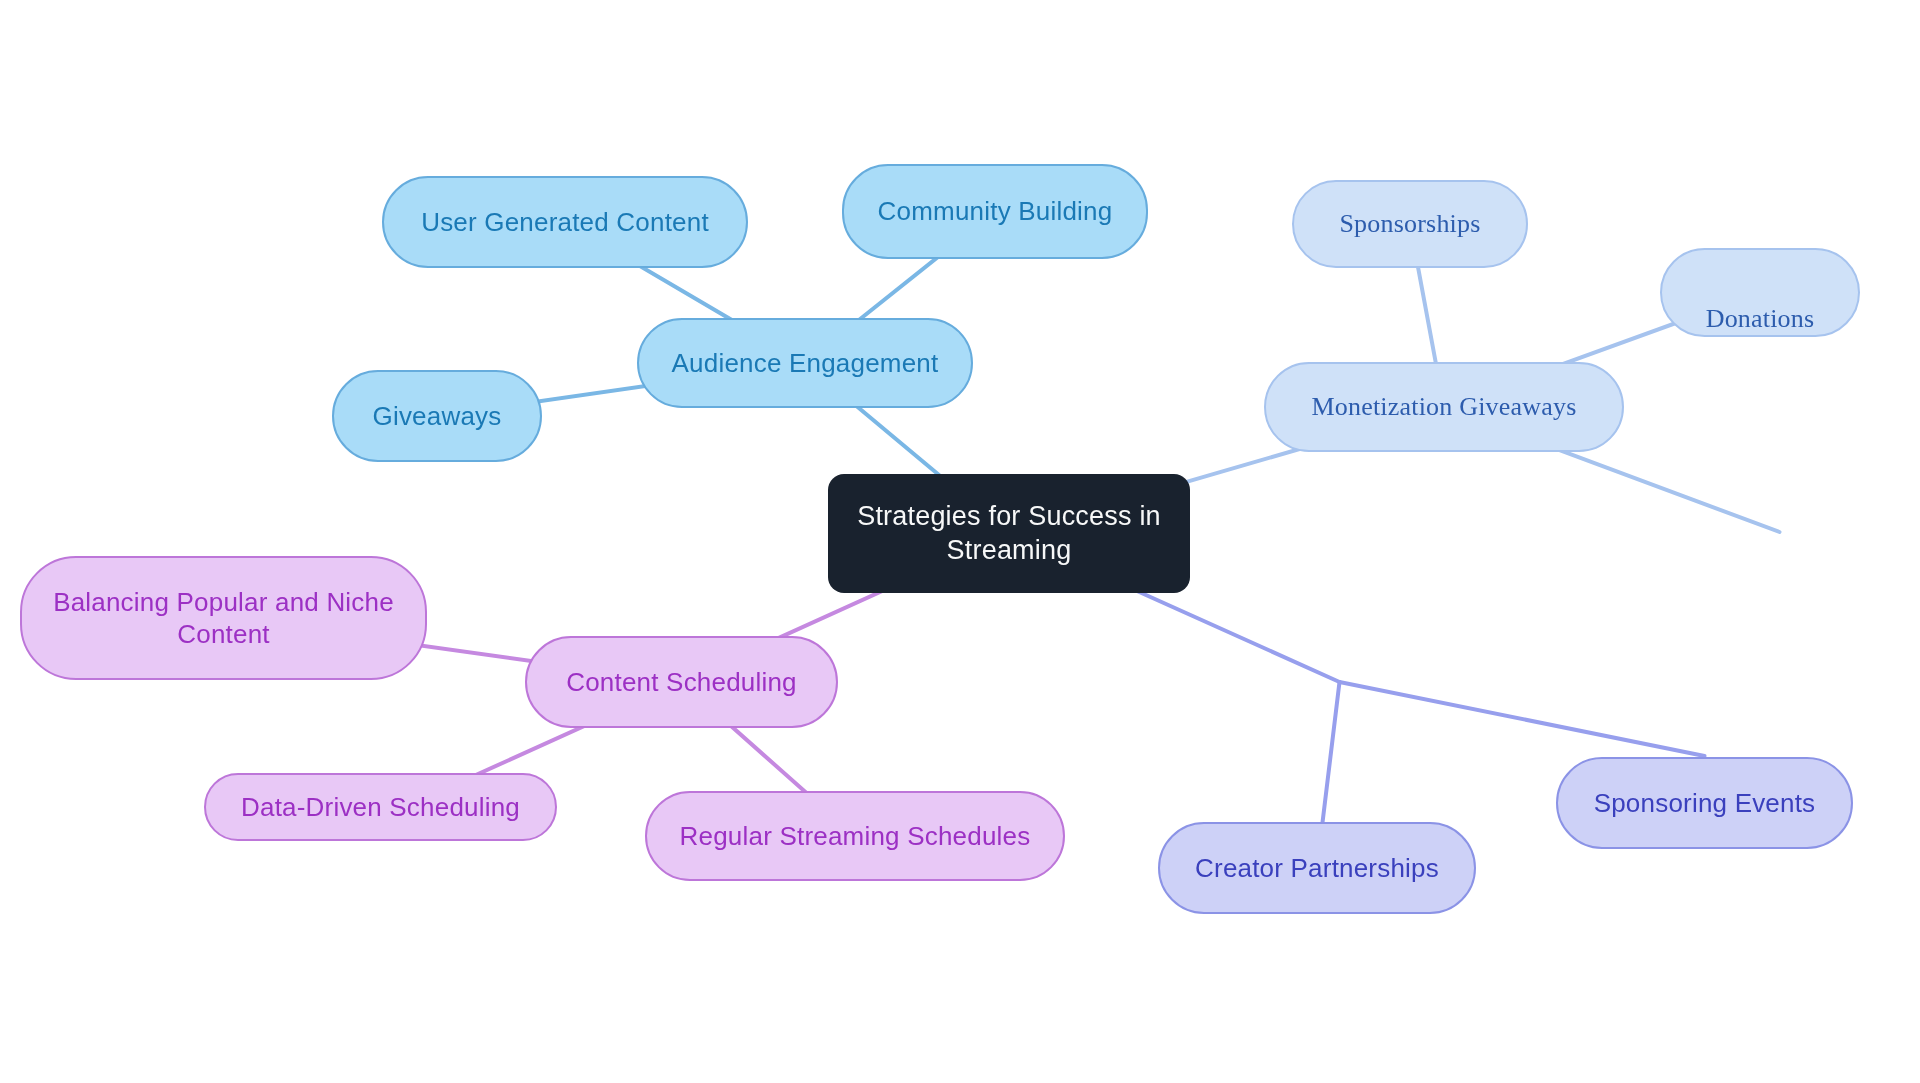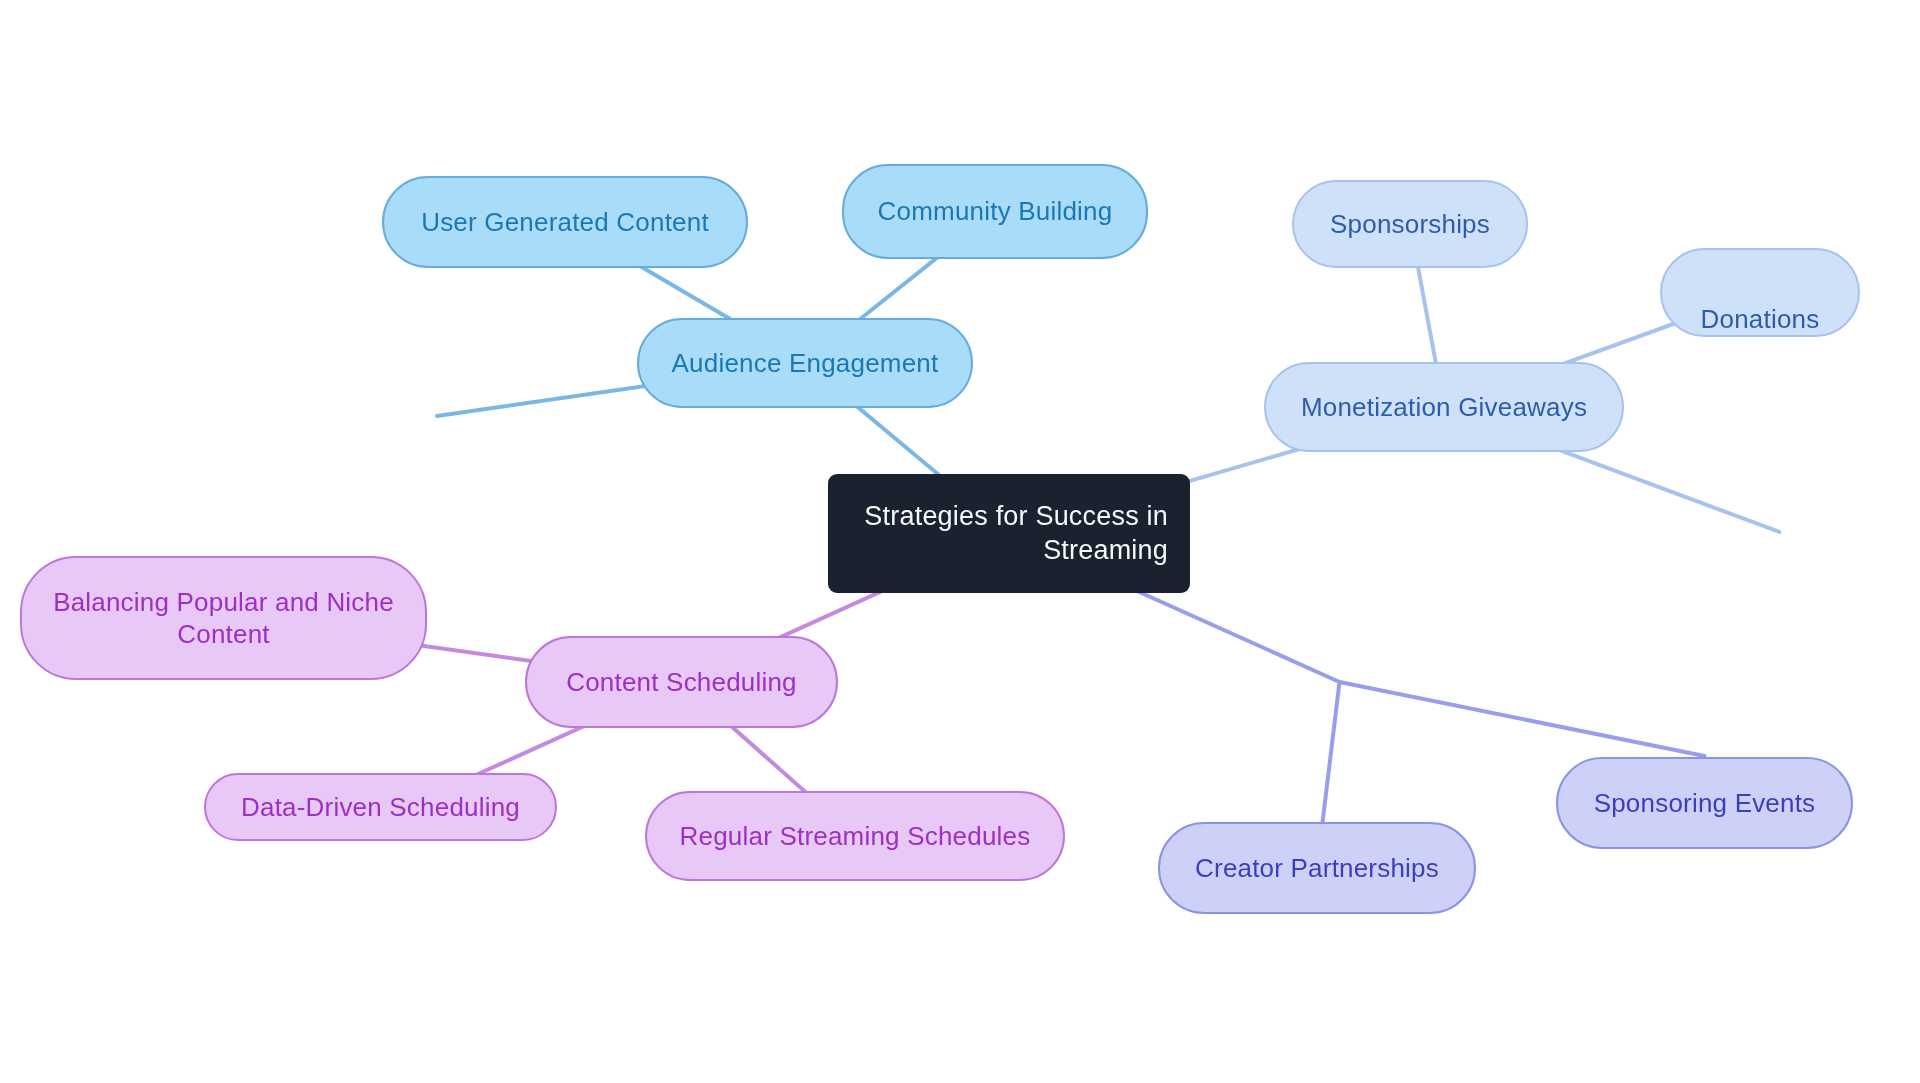--- a/index.html
+++ b/index.html
@@ -38,33 +38,33 @@
     line-height: 1.25;
     letter-spacing: 0.2px;
     cursor: default;
   }
   .node-label { display: inline-block; }
   .node.tall { border-radius: 56px; }
   .node.root {
     background: var(--root-fill, #19222e);
     color: var(--root-text, #f7f8f8);
     border: none;
-    border-radius: 9px;
+    border-radius: 16px;
     font-size: 27px;
-    text-align: right;
   }
   .fam-audience {
     background: var(--audience-fill, #a9dcf8);
     border-color: var(--audience-border, #66acdd);
     color: var(--audience-text, #1a79b5);
   }
   .fam-monetization {
     background: var(--monetization-fill, #cfe1f8);
     border-color: var(--monetization-border, #a6c3ee);
     color: var(--monetization-text, #2d5cad);
+    font-family: Liberation Serif, serif;
   }
   .fam-scheduling {
     background: var(--scheduling-fill, #e8c8f6);
     border-color: var(--scheduling-border, #bd76d9);
     color: var(--scheduling-text, #9c30c4);
   }
   .fam-collaboration {
     background: var(--collaboration-fill, #cdd1f7);
     border-color: var(--collaboration-border, #8b93e6);
     color: var(--collaboration-text, #3a40bd);
@@ -102,20 +102,23 @@
   </div>
 
   <div class="node fam-audience" style="left:842px; top:164px; width:306px; height:95px;">
     <span class="node-label">Community Building</span>
   </div>
 
   <div class="node fam-audience" style="left:382px; top:176px; width:366px; height:92px;">
     <span class="node-label">User Generated Content</span>
   </div>
 
+  <div class="node fam-audience" style="left:332px; top:370px; width:210px; height:92px;">
+    <span class="node-label">Giveaways</span>
+  </div>
 
   <div class="node fam-monetization" style="left:1264px; top:362px; width:360px; height:90px;">
     <span class="node-label">Monetization Giveaways</span>
   </div>
 
   <div class="node fam-monetization" style="left:1292px; top:180px; width:236px; height:88px;">
     <span class="node-label">Sponsorships</span>
   </div>
 
   <div class="node fam-monetization" style="left:1660px; top:248px; width:200px; height:89px;align-items:flex-end;">

